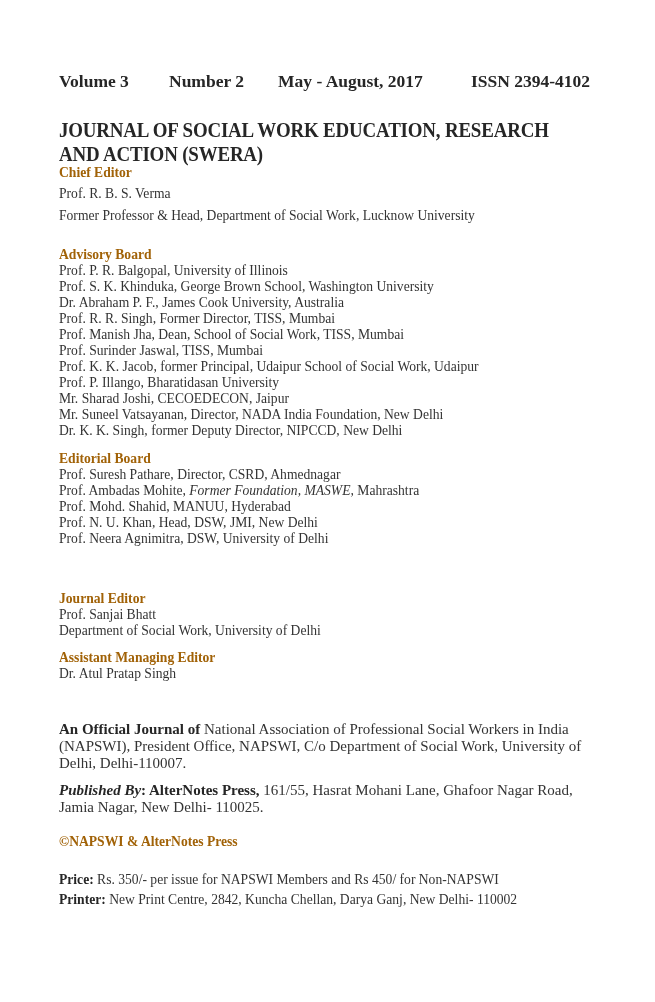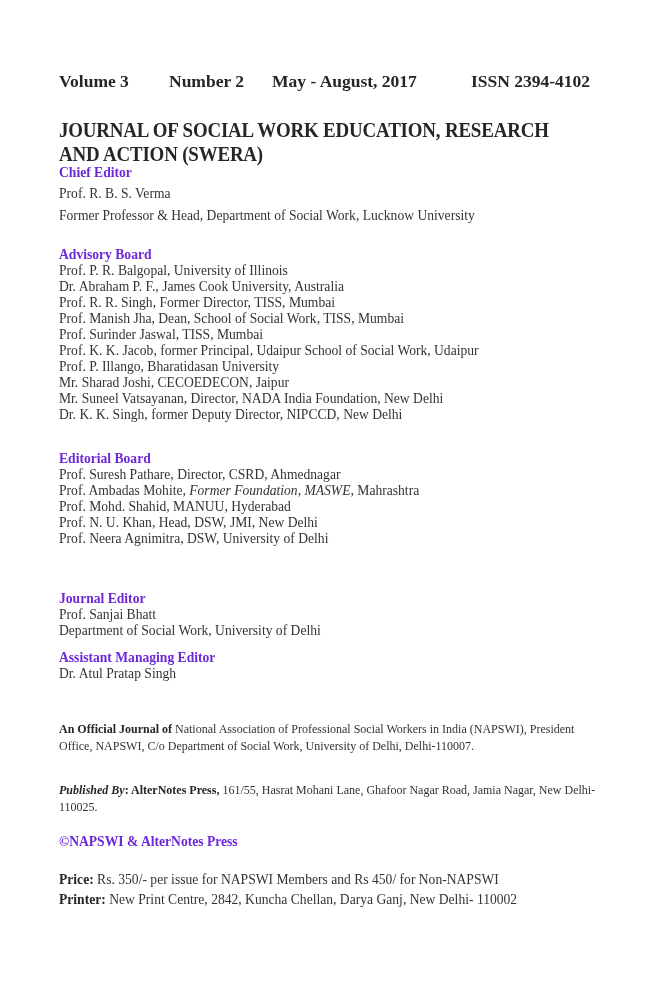--- a/index.html
+++ b/index.html
@@ -3,52 +3,53 @@
 <meta charset="utf-8">
 <style>
   html, body { margin: 0; padding: 0; background: #ffffff; }
   body { width: 655px; height: 1002px; position: relative; overflow: hidden; color: #2a2a2a;
          font-family: "Liberation Serif", "DejaVu Serif", serif; }
   .abs { position: absolute; left: 59px; }
   .hdr { top: 71px; left: 59px; right: 0; font-weight: bold; font-size: 17.5px; color: #262626; }
   .hdr span { position: absolute; white-space: nowrap; font-family: Liberation Serif, serif; }
   .title { top: 118px; font-weight: bold; font-size: 22px; line-height: 24px; color: #262626;
            transform: scaleX(0.86); transform-origin: left top; width: 620px; letter-spacing: -0.2px; }
-  .sec-h { font-weight: bold; font-size: 13.6px; color: #6d28d9; }
+  .sec-h { font-weight: bold; font-size: 13.6px; color: #a16207; }
   .line { font-size: 13.6px; line-height: 16px; white-space: nowrap; color: #333; }
   .block { position: absolute; left: 59px; }
   .block .sec-h { line-height: 16px; }
-  .para { font-size: 12px; line-height: 17px; color: #333; width: 540px; }
+  .para { font-size: 15px; line-height: 17px; color: #333; width: 540px; }
   b { color: #262626; }
 </style>
 </head>
 <body>
 
 <div class="abs hdr">
   <span style="left:0">Volume 3</span>
   <span style="left:110px">Number 2</span>
-  <span style="left:213px">May - August, 2017</span>
+  <span style="left:219px">May - August, 2017</span>
   <span style="left:412px">ISSN 2394-4102</span>
 </div>
 
 <div class="abs title">
   <div>JOURNAL OF SOCIAL WORK EDUCATION, RESEARCH</div>
   <div>AND ACTION (SWERA)</div>
 </div>
 
 <div class="block" style="top:165px">
   <div class="sec-h">Chief Editor</div>
   <div class="line" style="margin-top:5px">Prof. R. B. S. Verma</div>
   <div class="line" style="margin-top:6px">Former Professor &amp; Head, Department of Social Work, Lucknow University</div>
 </div>
 
 <div class="block" style="top:247px">
   <div class="sec-h">Advisory Board</div>
   <div id="advisory-list">
       <div class="line">Prof. P. R. Balgopal, University of Illinois</div>
+      <div class="line">Prof. S. K. Khinduka, George Brown School, Washington University</div>
       <div class="line">Dr. Abraham P. F., James Cook University, Australia</div>
       <div class="line">Prof. R. R. Singh, Former Director, TISS, Mumbai</div>
       <div class="line">Prof. Manish Jha, Dean, School of Social Work, TISS, Mumbai</div>
       <div class="line">Prof. Surinder Jaswal, TISS, Mumbai</div>
       <div class="line">Prof. K. K. Jacob, former Principal, Udaipur School of Social Work, Udaipur</div>
       <div class="line">Prof. P. Illango, Bharatidasan University</div>
       <div class="line">Mr. Sharad Joshi, CECOEDECON, Jaipur</div>
       <div class="line">Mr. Suneel Vatsayanan, Director, NADA India Foundation, New Delhi</div>
       <div class="line">Dr. K. K. Singh, former Deputy Director, NIPCCD, New Delhi</div>
     </div>

